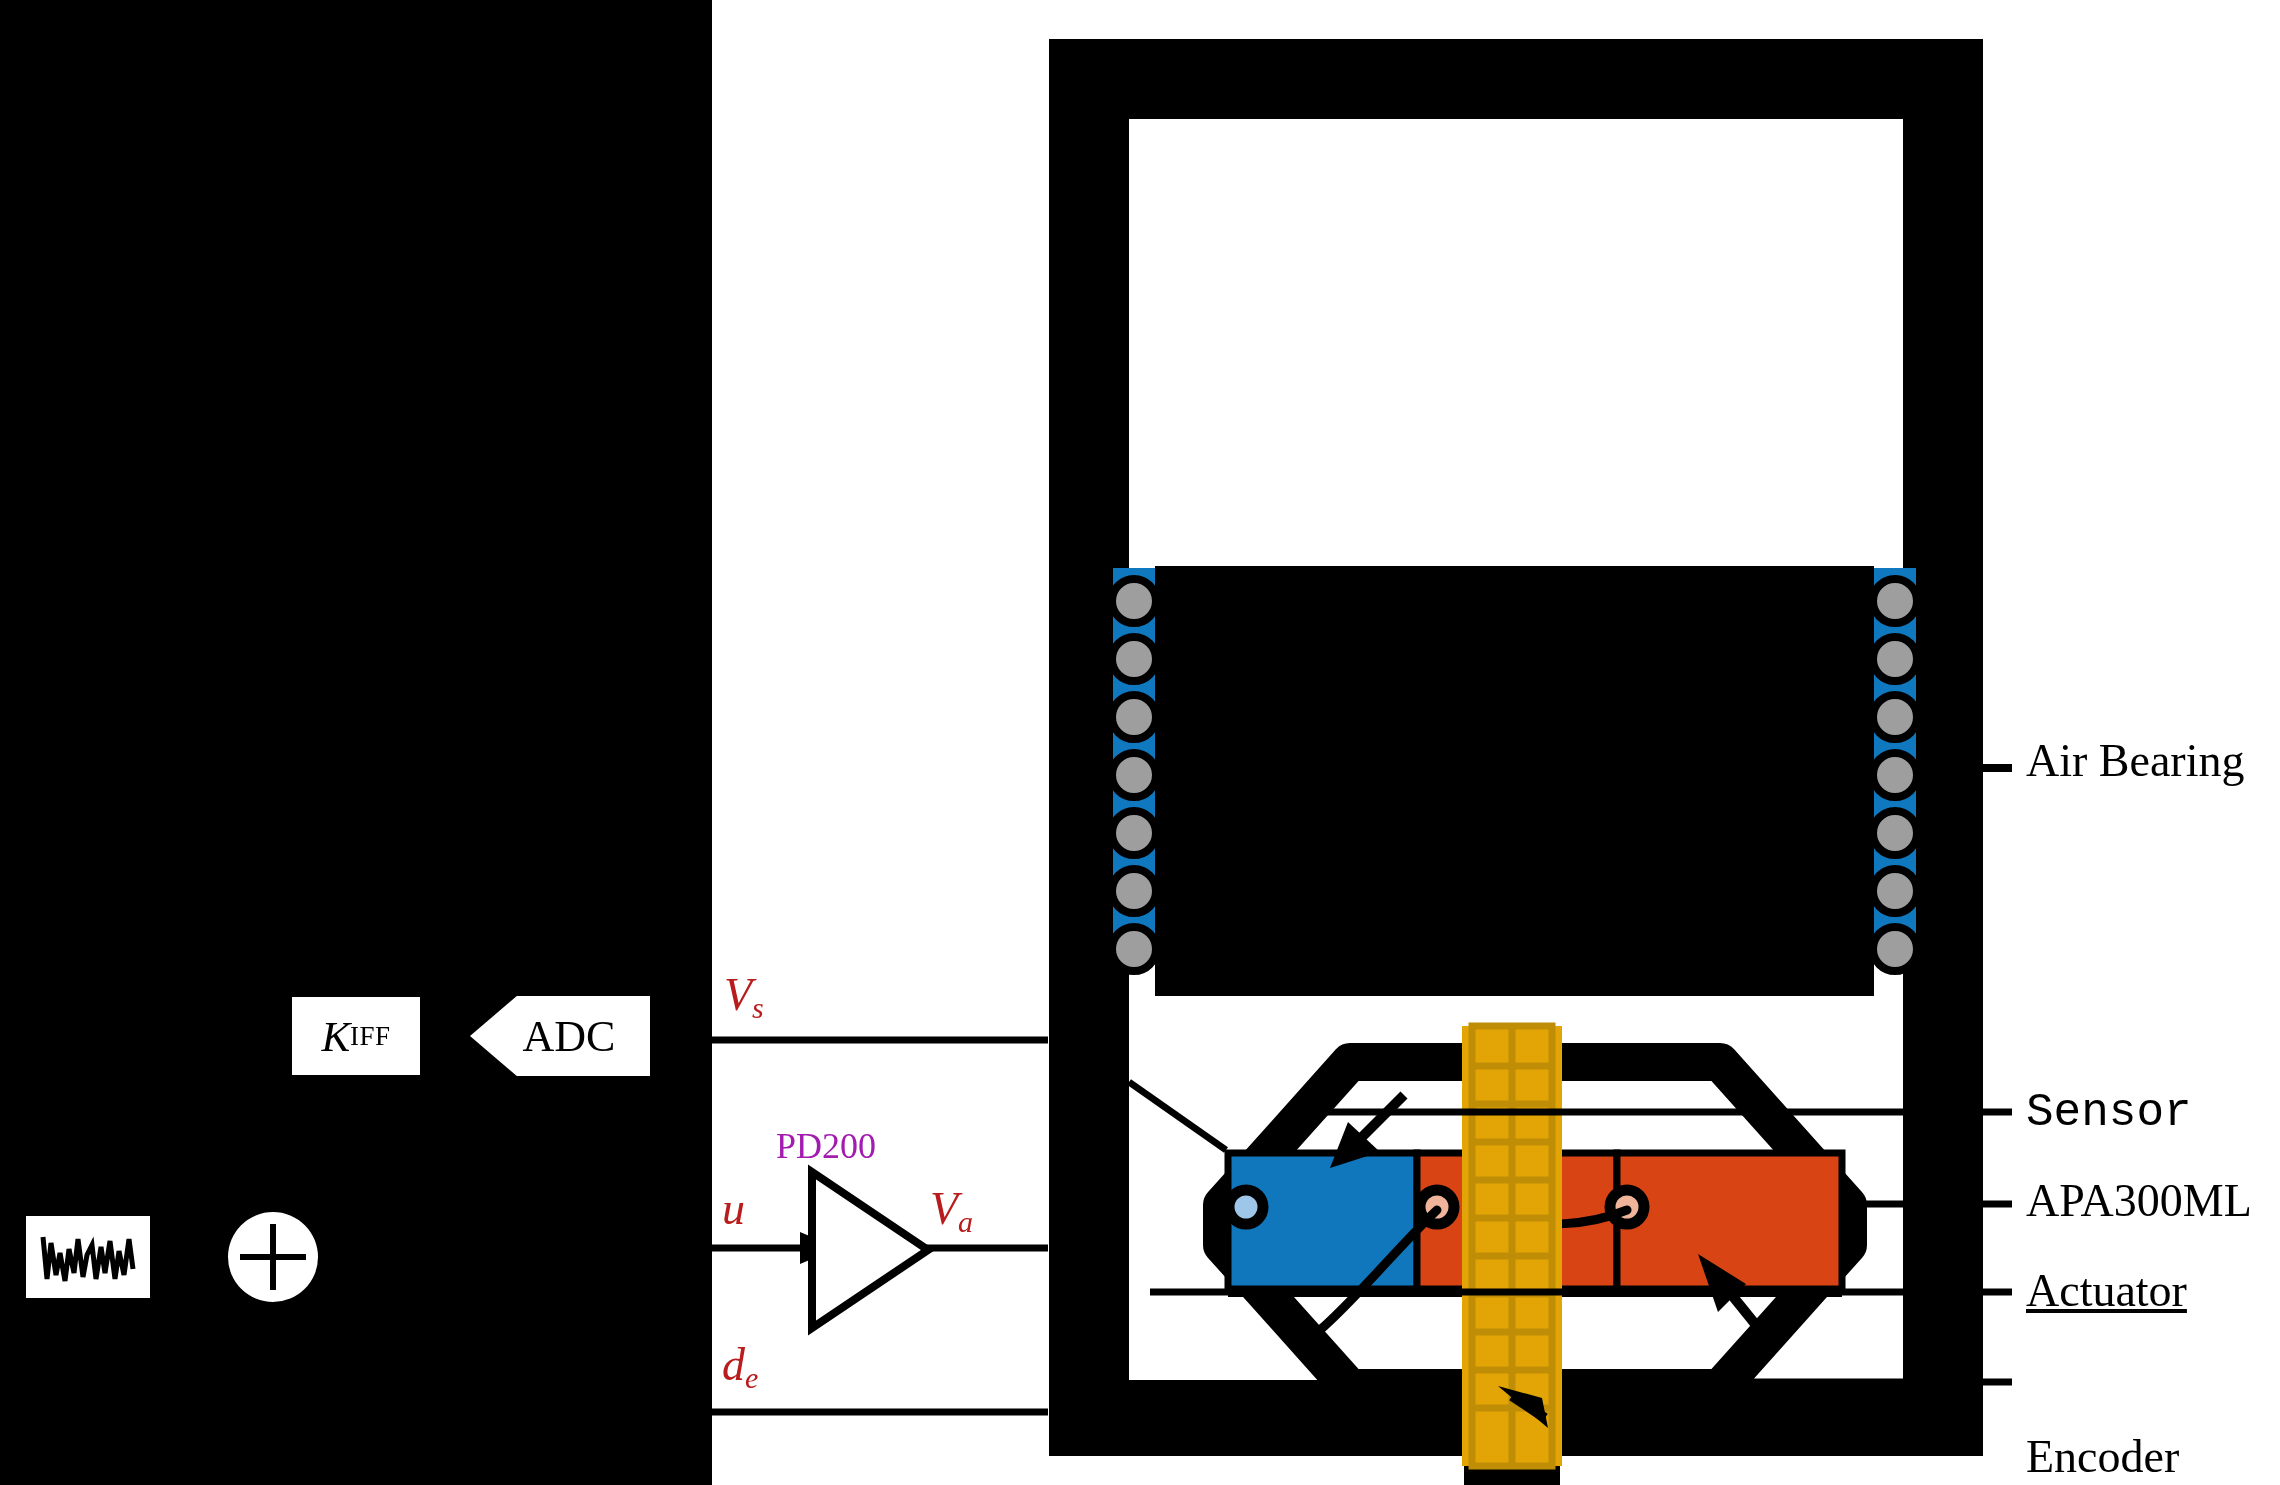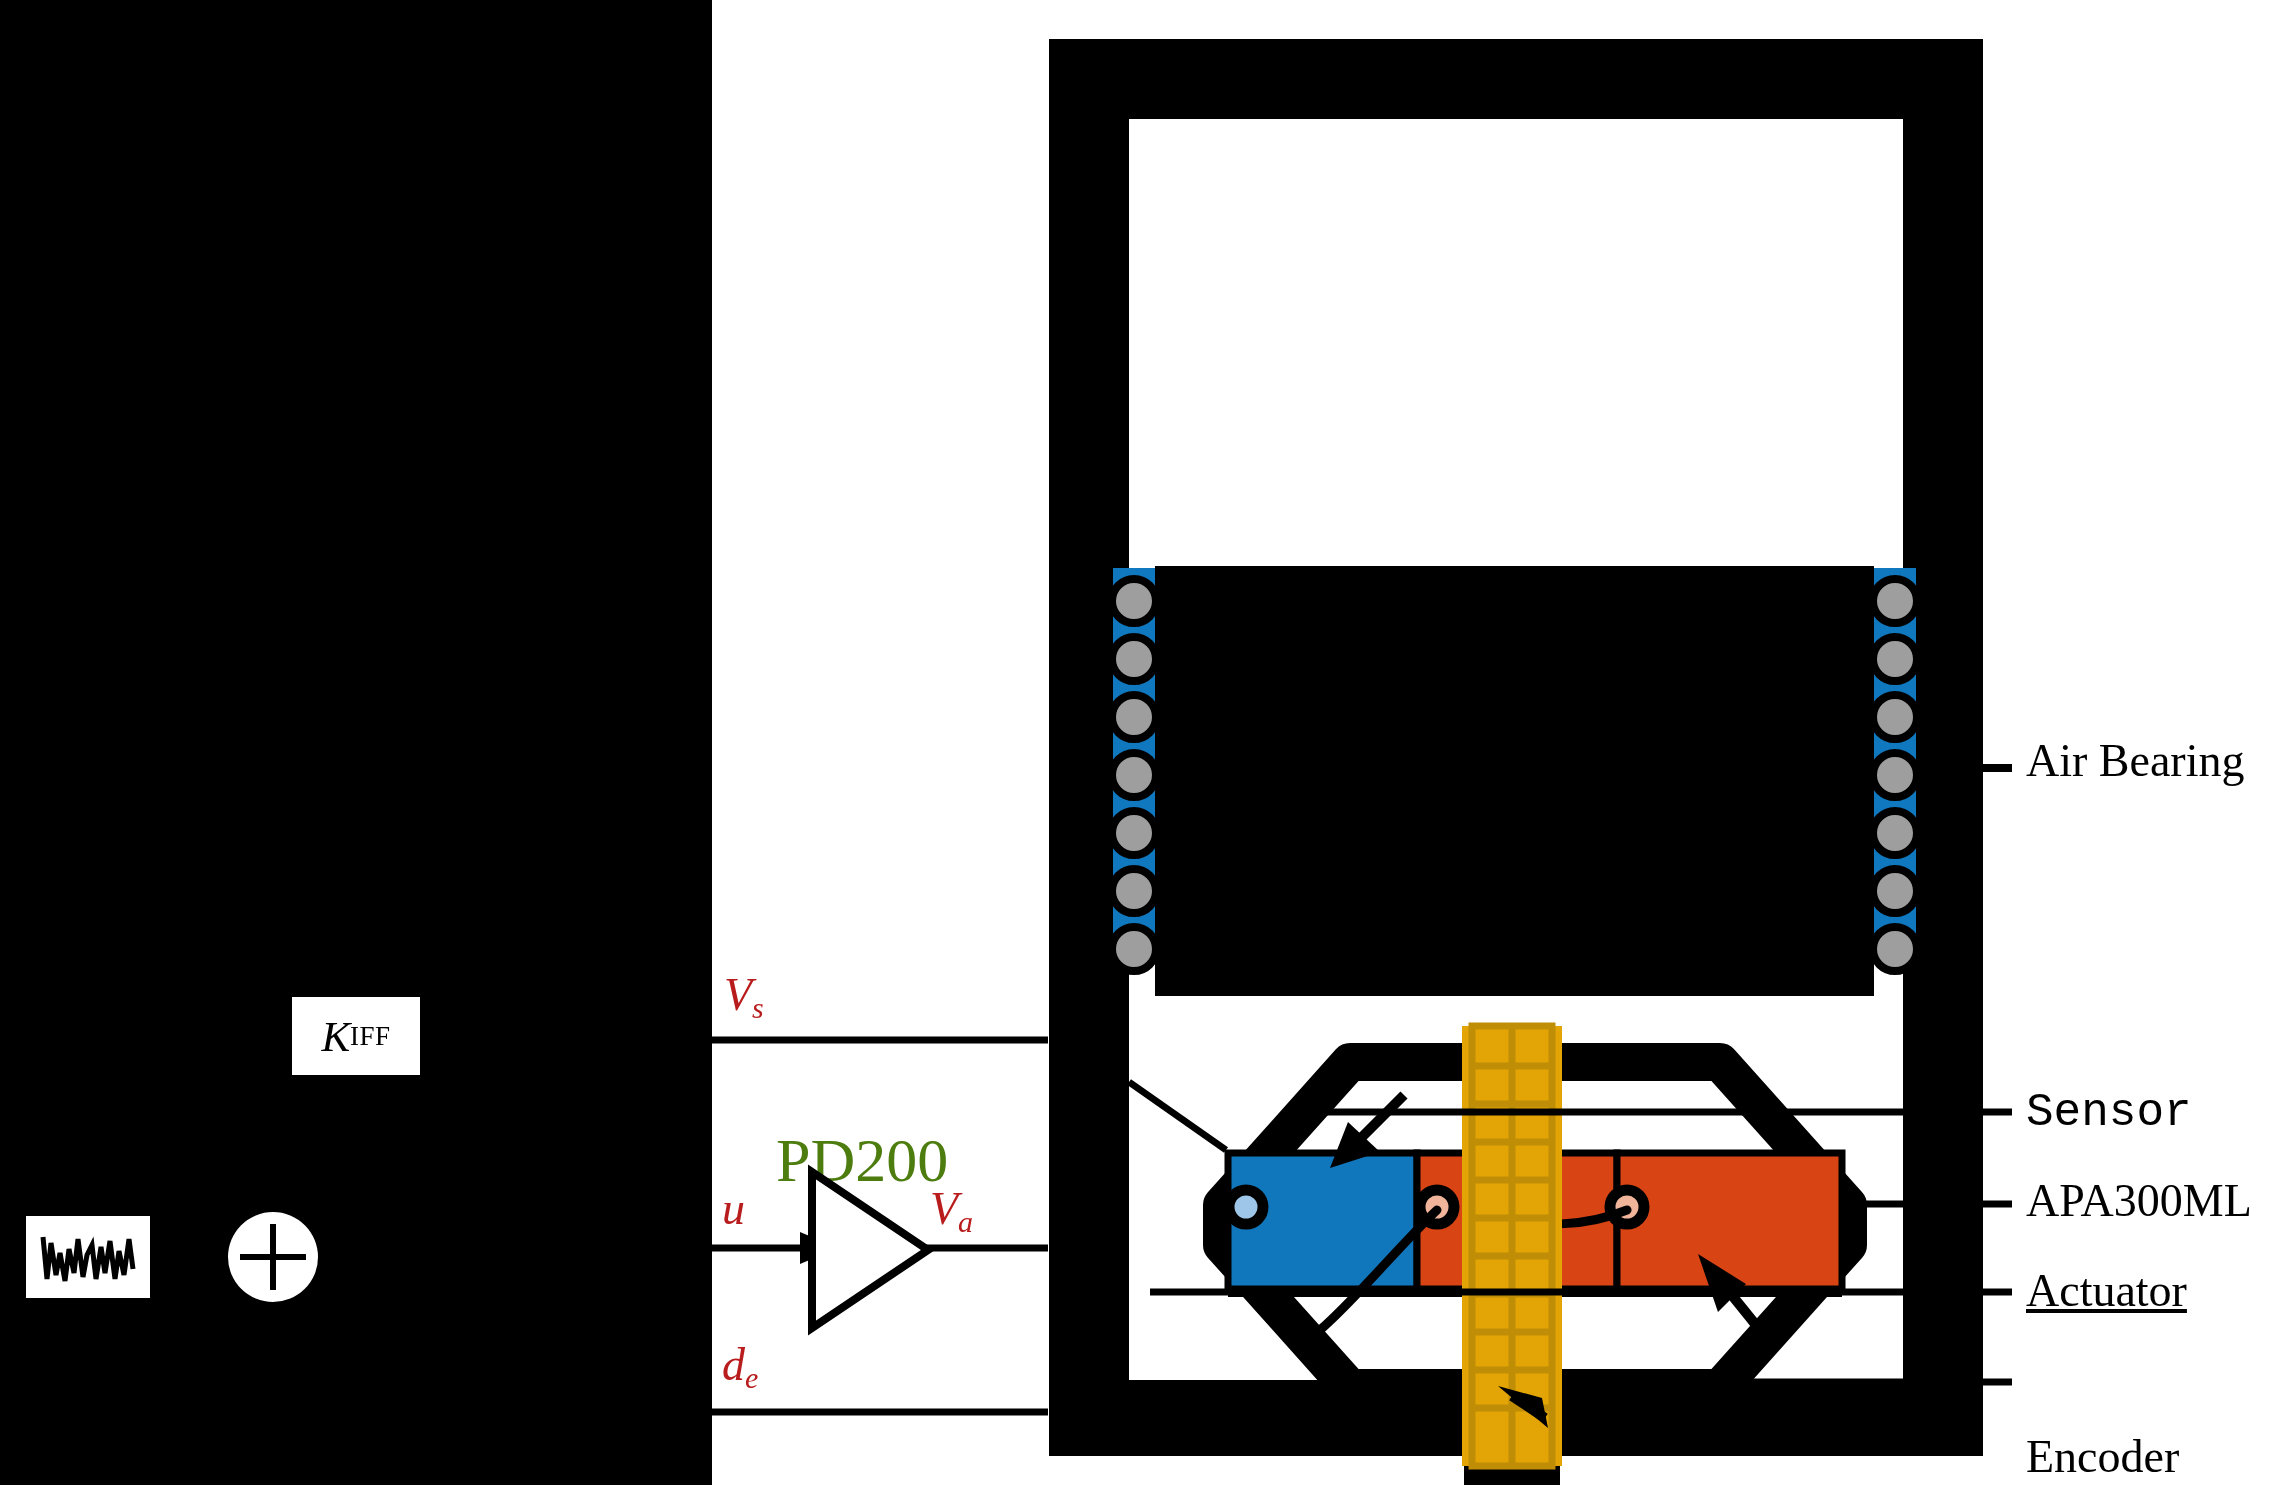--- a/index.html
+++ b/index.html
@@ -108,21 +108,21 @@
   }
   .sig-label .sub { font-size: 30px; vertical-align: -0.28em; }
 
   .lbl-vs { left: 724px; top: 972px; }
   .lbl-de { left: 722px; top: 1342px; }
   .lbl-u  { left: 722px; top: 1186px; }
   .lbl-va { left: 930px; top: 1186px; }
 
   .pd200-label {
     left: 776px; top: 1125px;
-    font-size: 62px; color: #4d7c0f; white-space: nowrap;
+    font-size: 36px; color: #a21caf; white-space: nowrap;
   }
 
   
   .amp-gain {
     left: 818px; top: 1222px;
     font-size: 40px; color: #000;
   }
 
   
   .side-label {
@@ -159,20 +159,23 @@
       </svg>
     </span>
   </div>
 
   <div class="abs sum-circle">
     <div class="bar-h"></div>
     <div class="bar-v"></div>
   </div>
 
 
+  <div class="abs adc-box">
+    <span>ADC</span>
+  </div>
 
   <div class="abs wbox kiff-box">
     <span class="kiff-k">K</span>
       <span class="kiff-sub">IFF</span>
   </div>
 
   <div class="abs sig-label lbl-vs">
     <span>V</span><span class="sub">s</span>
   </div>
 

